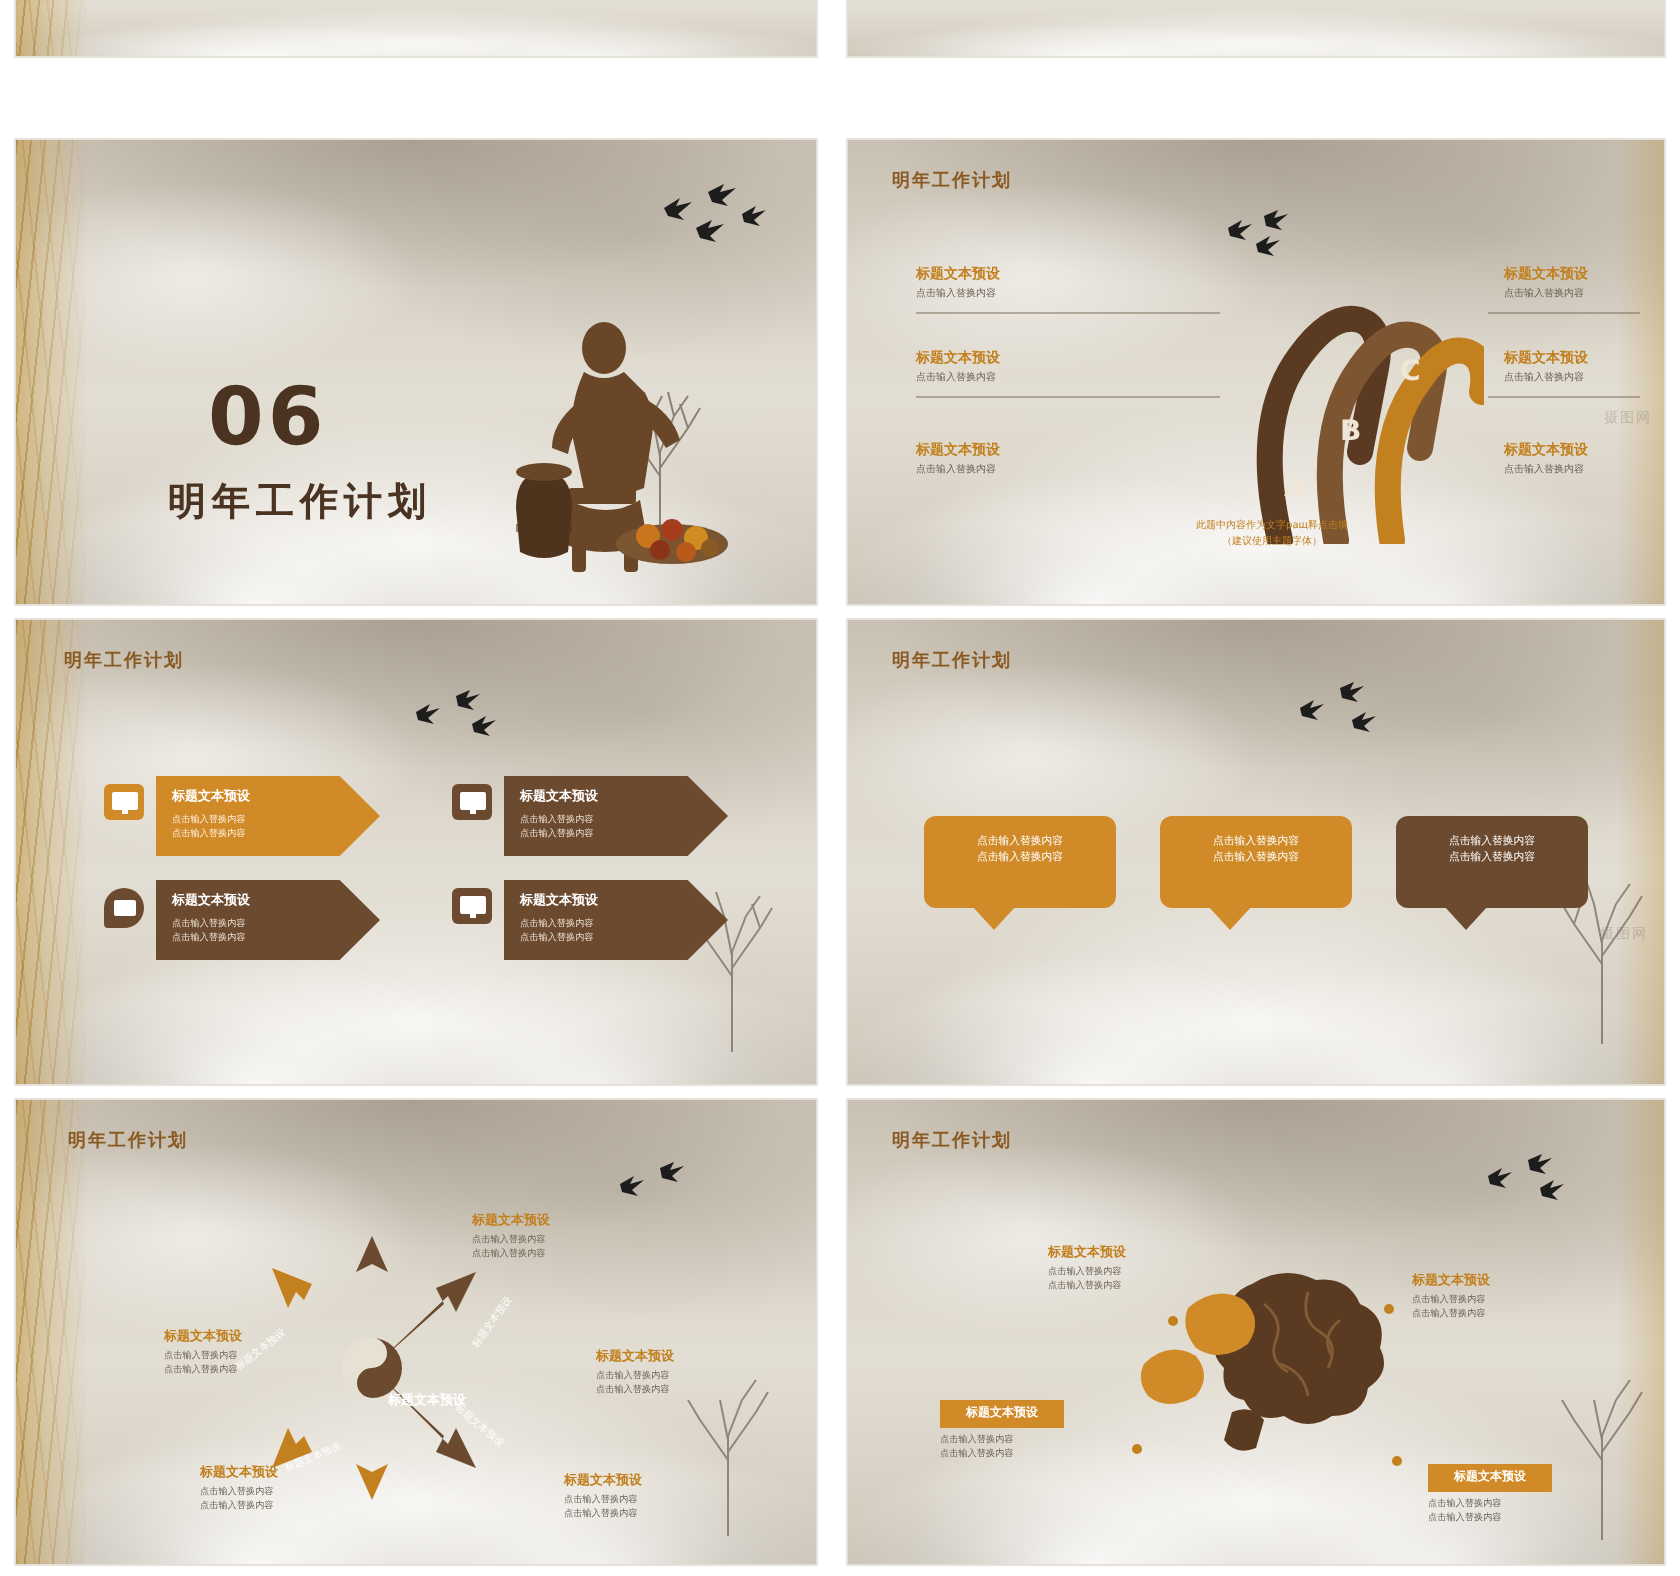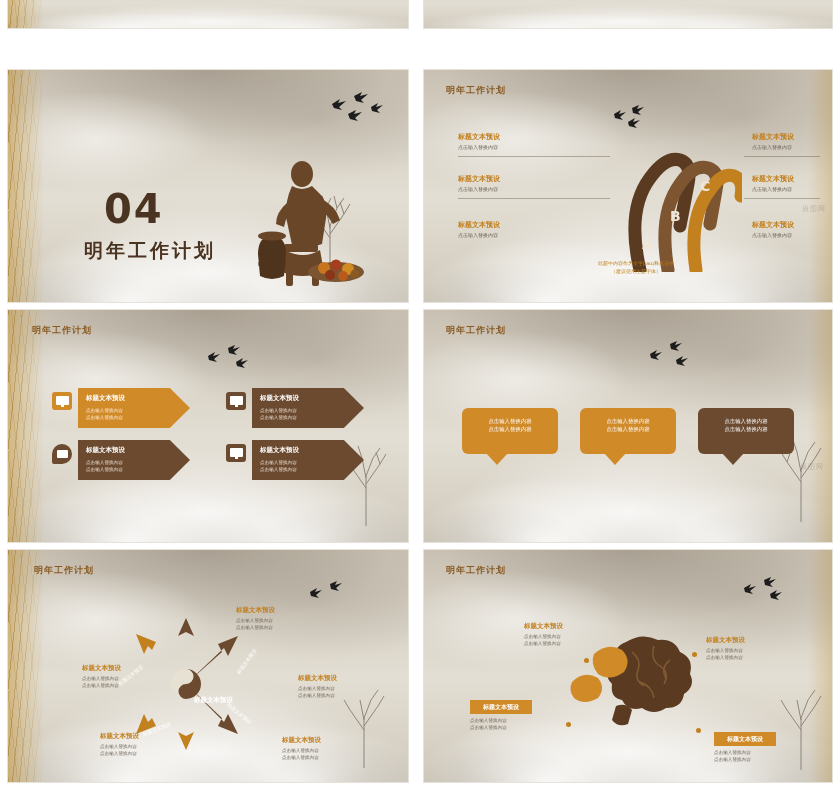--- a/index.html
+++ b/index.html
@@ -191,21 +191,21 @@
           <circle cx="84" cy="110" r="6" fill="#c8751e"></circle>
           <circle cx="96" cy="107" r="5.5" fill="#a53e1c"></circle>
           <circle cx="108" cy="111" r="6" fill="#d08b22"></circle>
           <circle cx="90" cy="117" r="5" fill="#8c3417"></circle>
           <circle cx="103" cy="118" r="5" fill="#b75a1b"></circle>
           <circle cx="115" cy="116" r="4.5" fill="#8a5a23"></circle>
         </g>
       </svg>
     </div>
 
-    <div style="position:absolute;left:96px;top:116px;font-size:40px;font-weight:bold;color:#4a3320;letter-spacing:2px;">04</div>
+    <div style="position:absolute;left:96px;top:116px;font-size:40px;font-weight:bold;color:#4a3320;letter-spacing:2px;">06</div>
     <div style="position:absolute;left:76px;top:168px;font-size:19px;font-weight:bold;color:#4a3320;letter-spacing:3px;">明年工作计划</div>
   </div>
 
   <div class="slide" style="left:424px;top:70px;width:408px;height:232px;">
     <div class="paper"></div>
     <div class="mtn"></div>
     <div class="mist"></div>
     <div class="reeds-r"></div>
 
     <div class="sl-title" style="left:22px;top:14px;font-size:9px;">明年工作计划</div>

